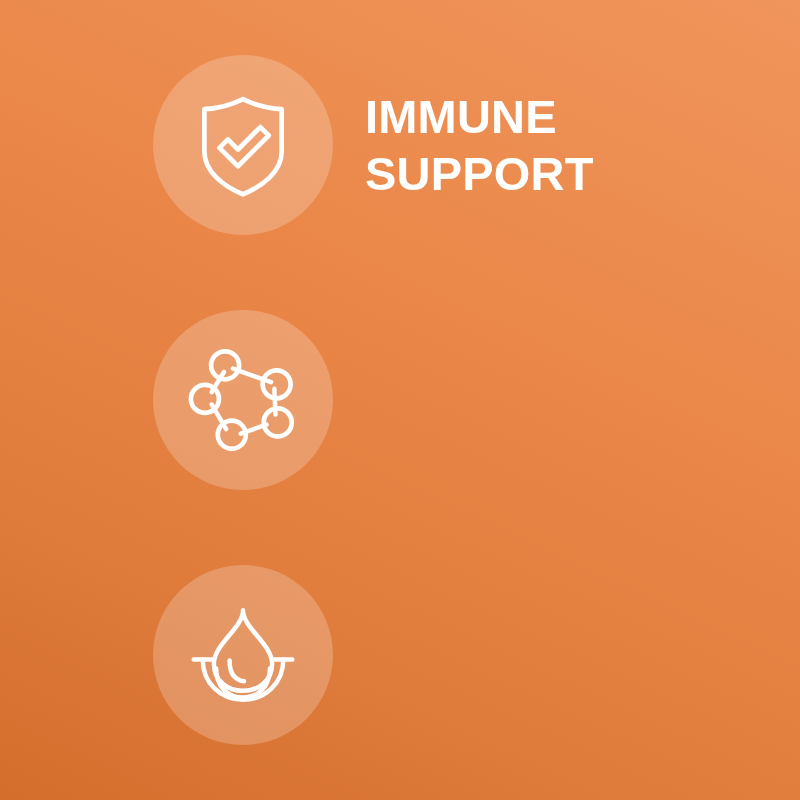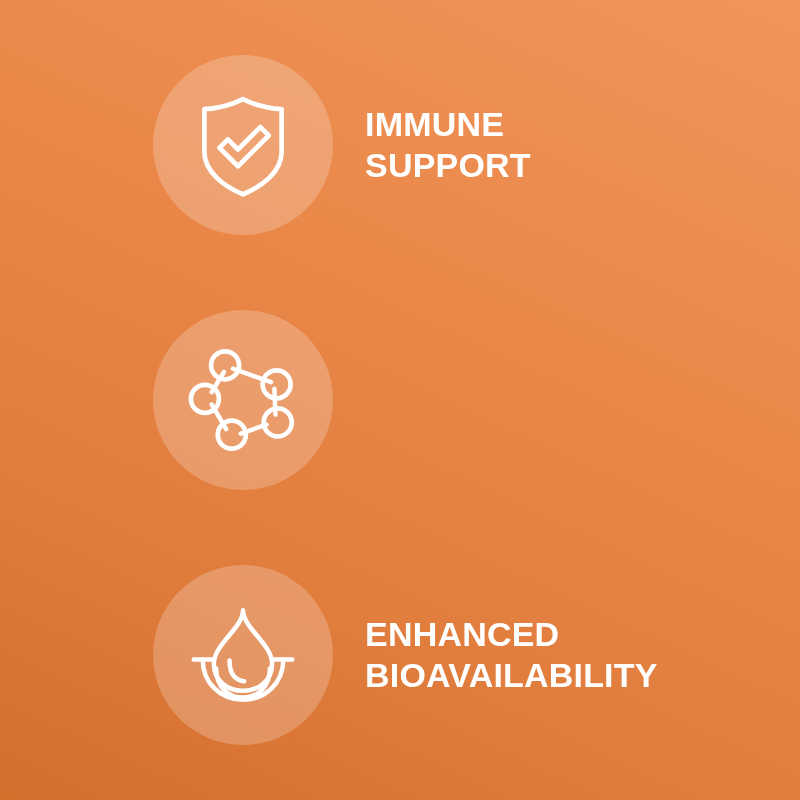--- a/index.html
+++ b/index.html
@@ -47,21 +47,21 @@
   .benefit-icon-badge svg {
     display: block;
     width: 112px;
     height: 112px;
   }
 
   .benefit-label {
     margin-left: 32px;
     color: #ffffff;
     font-family: "Liberation Sans", sans-serif;
-    font-size: 34px;
+    font-size: 47px;
     font-weight: bold;
     line-height: 1.22;
     letter-spacing: 0.2px;
     text-transform: uppercase;
     white-space: pre-line;
     max-width: 400px;
   }
 </style>
 </head>
 <body>
@@ -112,17 +112,15 @@
             <path d="M50 10 C 50 26, 76 40, 76 58 C 76 72.5, 64.3 82, 50 82 C 35.7 82, 24 72.5, 24 58 C 24 40, 50 26, 50 10 Z" stroke-linejoin="round"></path>
             <path d="M38 55 C 38 67, 42.5 72.5, 51 73.5"></path>
             <path d="M6 54 L 24 54"></path>
             <path d="M76 54 L 94 54"></path>
             <path d="M14 54 C 14 75, 30 90, 50 90 C 70 90, 86 75, 86 54"></path>
             <path d="M26 62 C 26 78, 36.5 88, 50 88 C 63.5 88, 74 78, 74 62"></path>
           </g>
         </svg>
       </span>
     </div>
-    <div class="benefit-label">ENHANCED
-BIOAVAILABILITY</div>
   </div>
 
 </div>
 
 </body></html>

